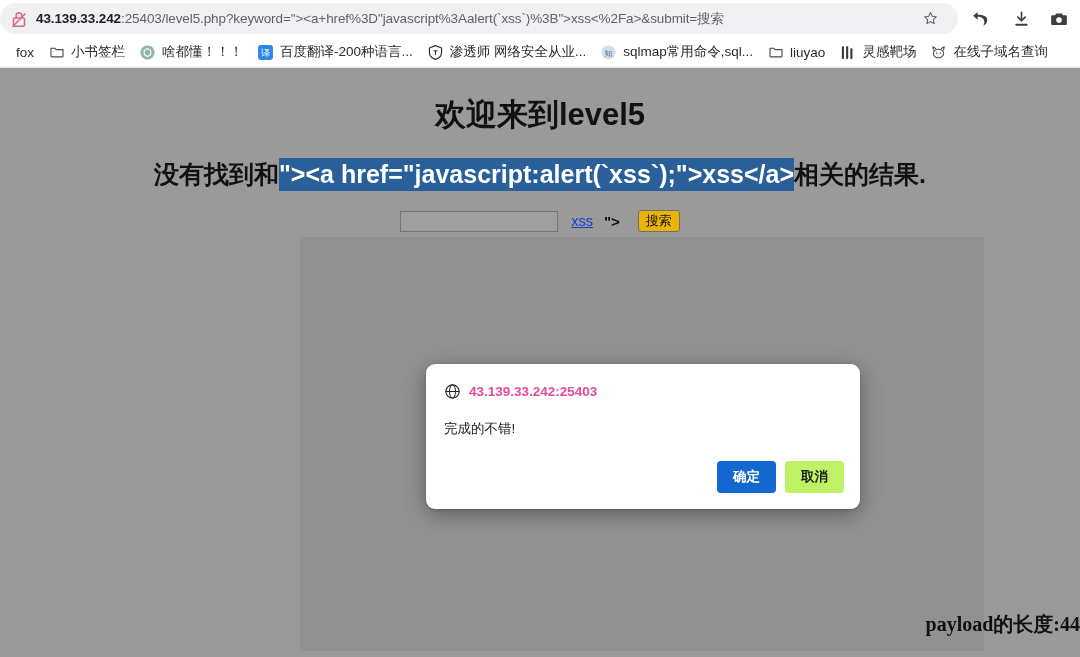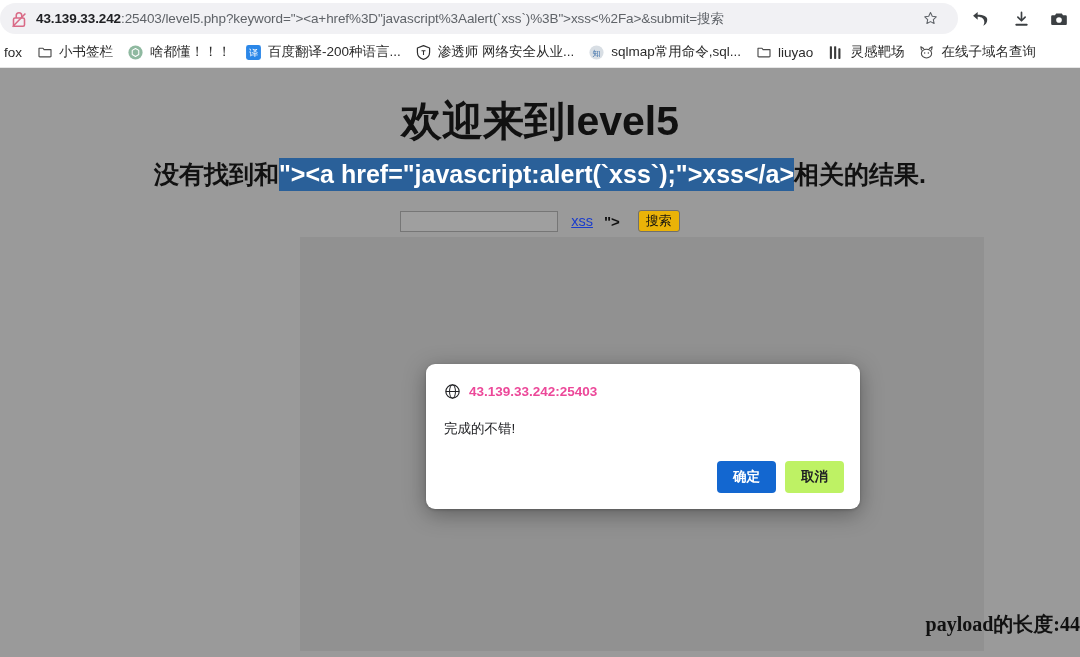--- a/index.html
+++ b/index.html
@@ -69,21 +69,21 @@
 
   
   .page {
     position: absolute; left: 0; top: 68px; width: 1080px; height: 589px;
     background: #9a9a9a; overflow: hidden;
   }
 
   .h1-welcome {
     position: absolute; left: 0; top: 26px; width: 1080px;
     text-align: center;
-    font-size: 41px; font-weight: bold; color: #111;
+    font-size: 31px; font-weight: bold; color: #111;
     font-family: "Liberation Sans", sans-serif;
   }
 
   .h2-result {
     position: absolute; left: 0; top: 90px; width: 1080px;
     text-align: center;
     font-size: 25px; font-weight: bold; color: #111;
     font-family: "Liberation Sans", sans-serif;
     white-space: nowrap;
   }
@@ -228,21 +228,21 @@
       <div class="chrome-ico" id="ico-camera">
         <svg viewBox="0 0 24 24" width="20" height="20">
           <path d="M4 7.5h3.2l1.4-2.2h6.8l1.4 2.2H20a1.4 1.4 0 0 1 1.4 1.4v8.7A1.4 1.4 0 0 1 20 19.2H4a1.4 1.4 0 0 1-1.4-1.4V8.9A1.4 1.4 0 0 1 4 7.5z" fill="#3c4043"></path>
           <circle cx="12" cy="13.2" r="3.4" fill="#ffffff"></circle>
         </svg>
       </div>
     </div>
 
     <div class="bm-row">
 
-      <div class="bm" style="padding-left:4px;">
+      <div class="bm" style="padding-left:16px;">
         <span class="bm-label">fox</span>
       </div>
 
       <div class="bm">
         <span class="bm-ico">
           <svg viewBox="0 0 24 24" width="16" height="16">
             <path d="M3 6.4h6l1.6 2h10.4v9.8a1.2 1.2 0 0 1-1.2 1.2H4.2A1.2 1.2 0 0 1 3 18.2z" fill="none" stroke="#4a4a4a" stroke-width="1.7" stroke-linejoin="round"></path>
           </svg>
         </span>
         <span class="bm-label">小书签栏</span>

